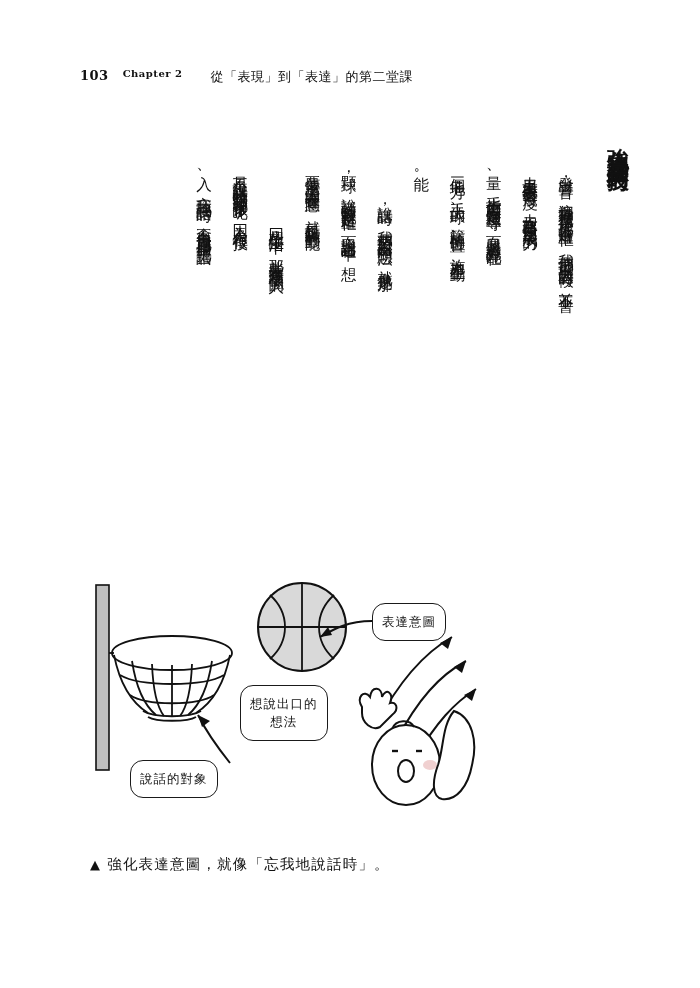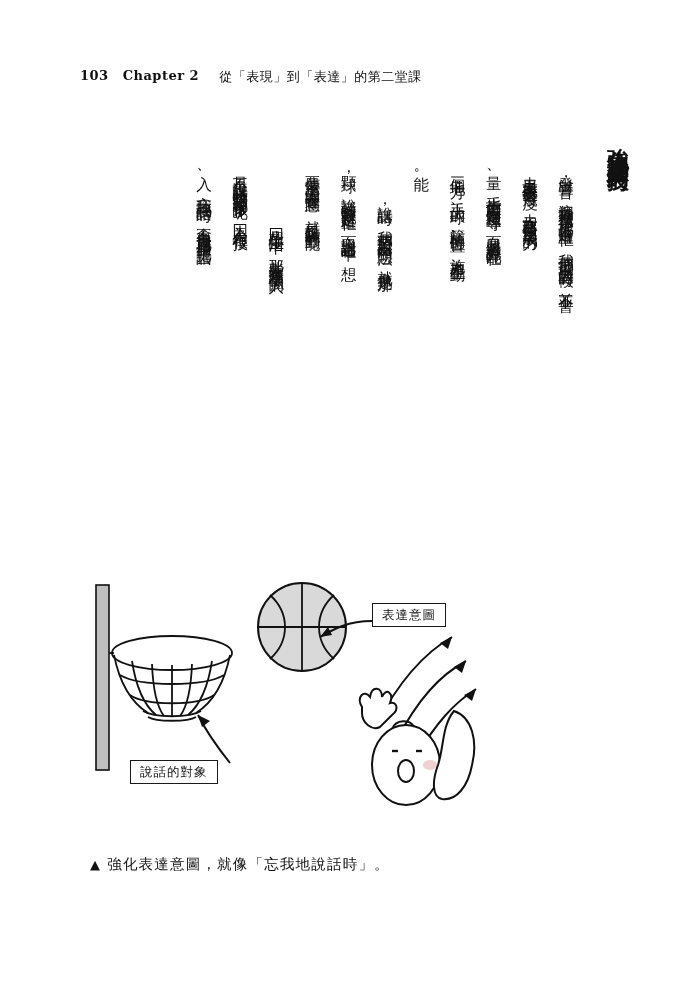--- a/index.html
+++ b/index.html
@@ -26,25 +26,25 @@
     gap: 14px;
     font-size: 13px;
     letter-spacing: 0.5px;
   }
   .page-number {
     font-weight: bold;
     font-family: "DejaVu Serif", serif;
   }
   .chapter-label {
     font-weight: bold;
-    font-size: 13px;
+    font-size: 10px;
   }
   .chapter-title {
     font-size: 13px;
-    margin-left: 6px;
+    margin-left: 14px;
   }
 
   
   .body-area {
     position: absolute;
     top: 130px;
     right: 58px;
     height: 700px;
     display: flex;
     flex-direction: row;       
@@ -80,27 +80,27 @@
     left: 80px;
     top: 575px;
     width: 470px;
     height: 260px;
   }
   .figure svg { display: block; }
 
   .callout {
     position: absolute;
     border: 1.6px solid #1a1a1a;
-    border-radius: 0;
+    border-radius: 13px;
     background: #ffffff;
     font-family: "DejaVu Serif", "Liberation Serif", serif;
     font-size: 12.5px;
     line-height: 1.45;
     text-align: center;
-    padding: 2px 9px;
+    padding: 9px 9px;
     letter-spacing: 1px;
     white-space: pre-line;
   }
   #callout-intent { left: 292px; top: 28px; }
   #callout-idea   { left: 160px; top: 110px; }
   #callout-target { left: 32px;  top: 185px; margin-left: 18px; }
 
   
   .caption {
     position: absolute;
@@ -201,20 +201,22 @@
       <path d="M336 176 L 342 176" stroke-width="2.4"></path>
 
       <ellipse cx="350" cy="190" rx="7" ry="5" fill="#f0d0d0" stroke="none"></ellipse>
 
       <path d="M374 136 C 392 142, 398 166, 392 190 C 388 212, 376 226, 362 224 C 352 222, 352 206, 358 190
                C 364 172, 362 150, 374 136 Z"></path>
     </g>
   </svg>
 
   <div class="callout" id="callout-intent">表達意圖</div>
+  <div class="callout" id="callout-idea">想說出口的
+想法</div>
   <div class="callout" id="callout-target">說話的對象</div>
 
   <svg width="470" height="260" viewBox="0 0 470 260" style="position:absolute;left:0;top:0;pointer-events:none;">
     <g fill="none" stroke="#111" stroke-width="2">
       <path d="M292 46 C 268 46, 254 54, 240 62"></path>
       <polygon points="240,62 252,60 248,52" fill="#111" stroke="none"></polygon>
       <path d="M150 188 C 134 168, 124 152, 118 140"></path>
       <polygon points="118,140 122,152 130,146" fill="#111" stroke="none"></polygon>
     </g>
   </svg>

